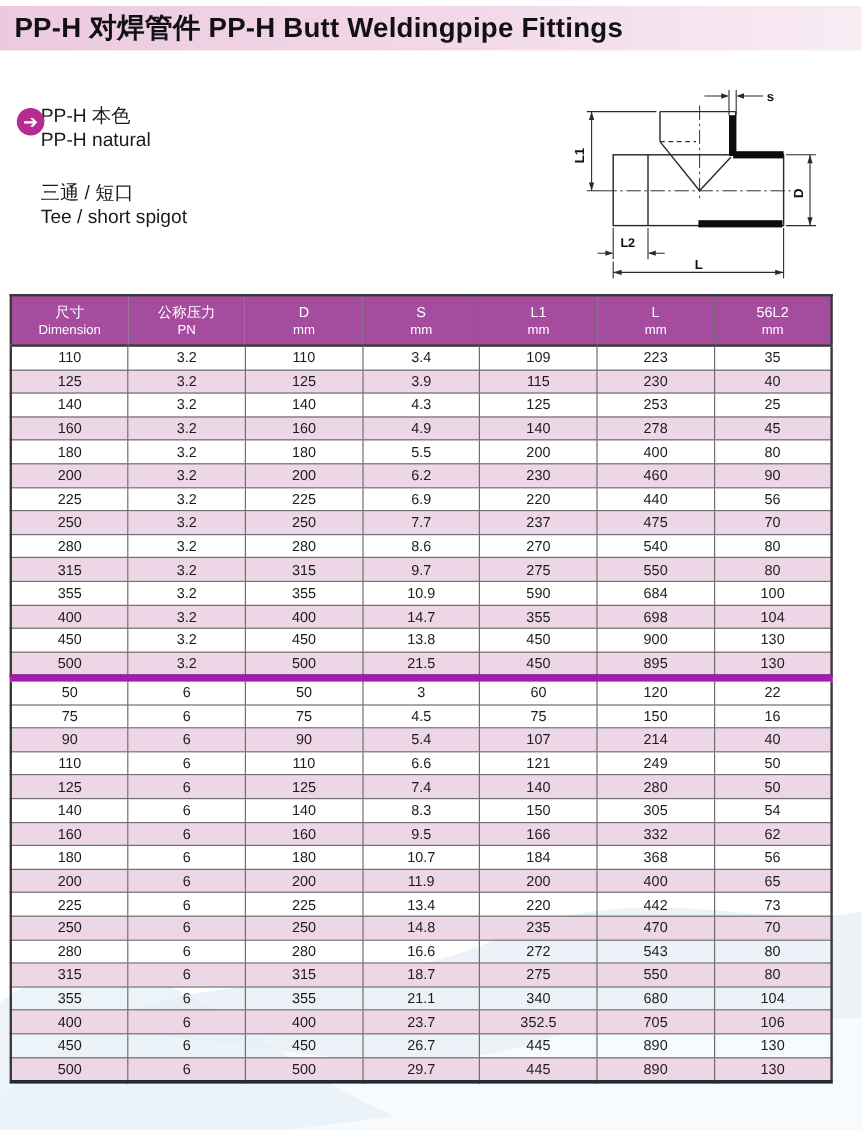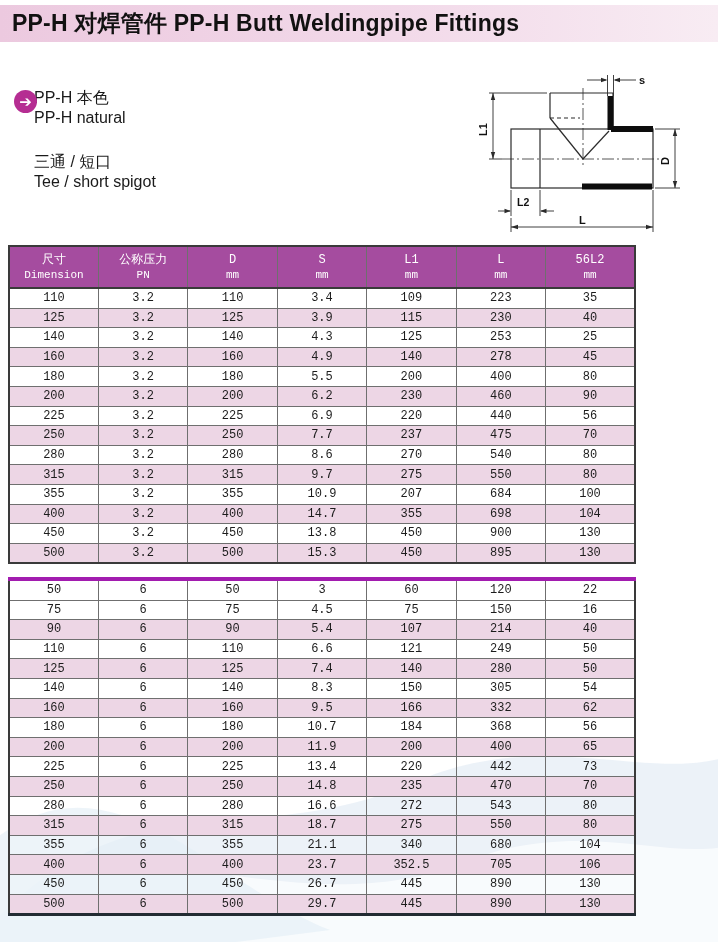--- a/index.html
+++ b/index.html
@@ -32,26 +32,26 @@
   .intro-text{margin-left:20px;}
   .intro-line{font-size:16px;color:#1a1a1a;line-height:20px;}
   .intro-gap{height:24px;}
 
   
   .diagram{position:absolute;left:456px;top:56px;width:262px;height:182px;z-index:2;}
   .diagram text{font-family:"Liberation Sans","DejaVu Sans",sans-serif;}
 
   
   table{
-    border-collapse:collapse;table-layout:fixed;width:628px;
+    border-collapse:collapse;table-layout:fixed;width:686px;
     position:absolute;left:8px;z-index:1;
-    font-size:12px;color:#1c1c1c;font-family:Liberation Mono, monospace;
+    font-size:12px;color:#1c1c1c;
   }
   #table-pn32{top:245px;}
-  #table-pn6{top:577px;border-top:4px solid #a21caf;border-bottom:3px solid #222b33;}
+  #table-pn6{top:562px;border-top:6px solid #a21caf;border-bottom:3px solid #222b33;}
   th,td{border:1px solid #6f6f6f;text-align:center;padding:0;}
   table{border:2px solid #3a3a3a;}
   thead th{
     background:#a54c9f;color:#ffffff;font-weight:normal;
     height:40px;vertical-align:middle;border-bottom:2px solid #3a3a3a;
   }
   .th-zh{display:block;font-size:12px;line-height:15px;}
   .th-en{display:block;font-size:11px;line-height:14px;}
   td{height:18.6px;background:transparent;line-height:18px;}
   tr.alt td{background:#edd6e5;}
@@ -287,21 +287,21 @@
         <td>9.7</td>
         <td>275</td>
         <td>550</td>
         <td>80</td>
       </tr>
       <tr>
         <td>355</td>
         <td>3.2</td>
         <td>355</td>
         <td>10.9</td>
-        <td>207</td>
+        <td>590</td>
         <td>684</td>
         <td>100</td>
       </tr>
       <tr class="alt">
         <td>400</td>
         <td>3.2</td>
         <td>400</td>
         <td>14.7</td>
         <td>355</td>
         <td>698</td>
@@ -313,21 +313,21 @@
         <td>450</td>
         <td>13.8</td>
         <td>450</td>
         <td>900</td>
         <td>130</td>
       </tr>
       <tr class="alt">
         <td>500</td>
         <td>3.2</td>
         <td>500</td>
-        <td>15.3</td>
+        <td>21.5</td>
         <td>450</td>
         <td>895</td>
         <td>130</td>
       </tr>
     </tbody>
   </table>
 <table id="table-pn6">
     <tbody>
       <tr>
         <td>50</td>

